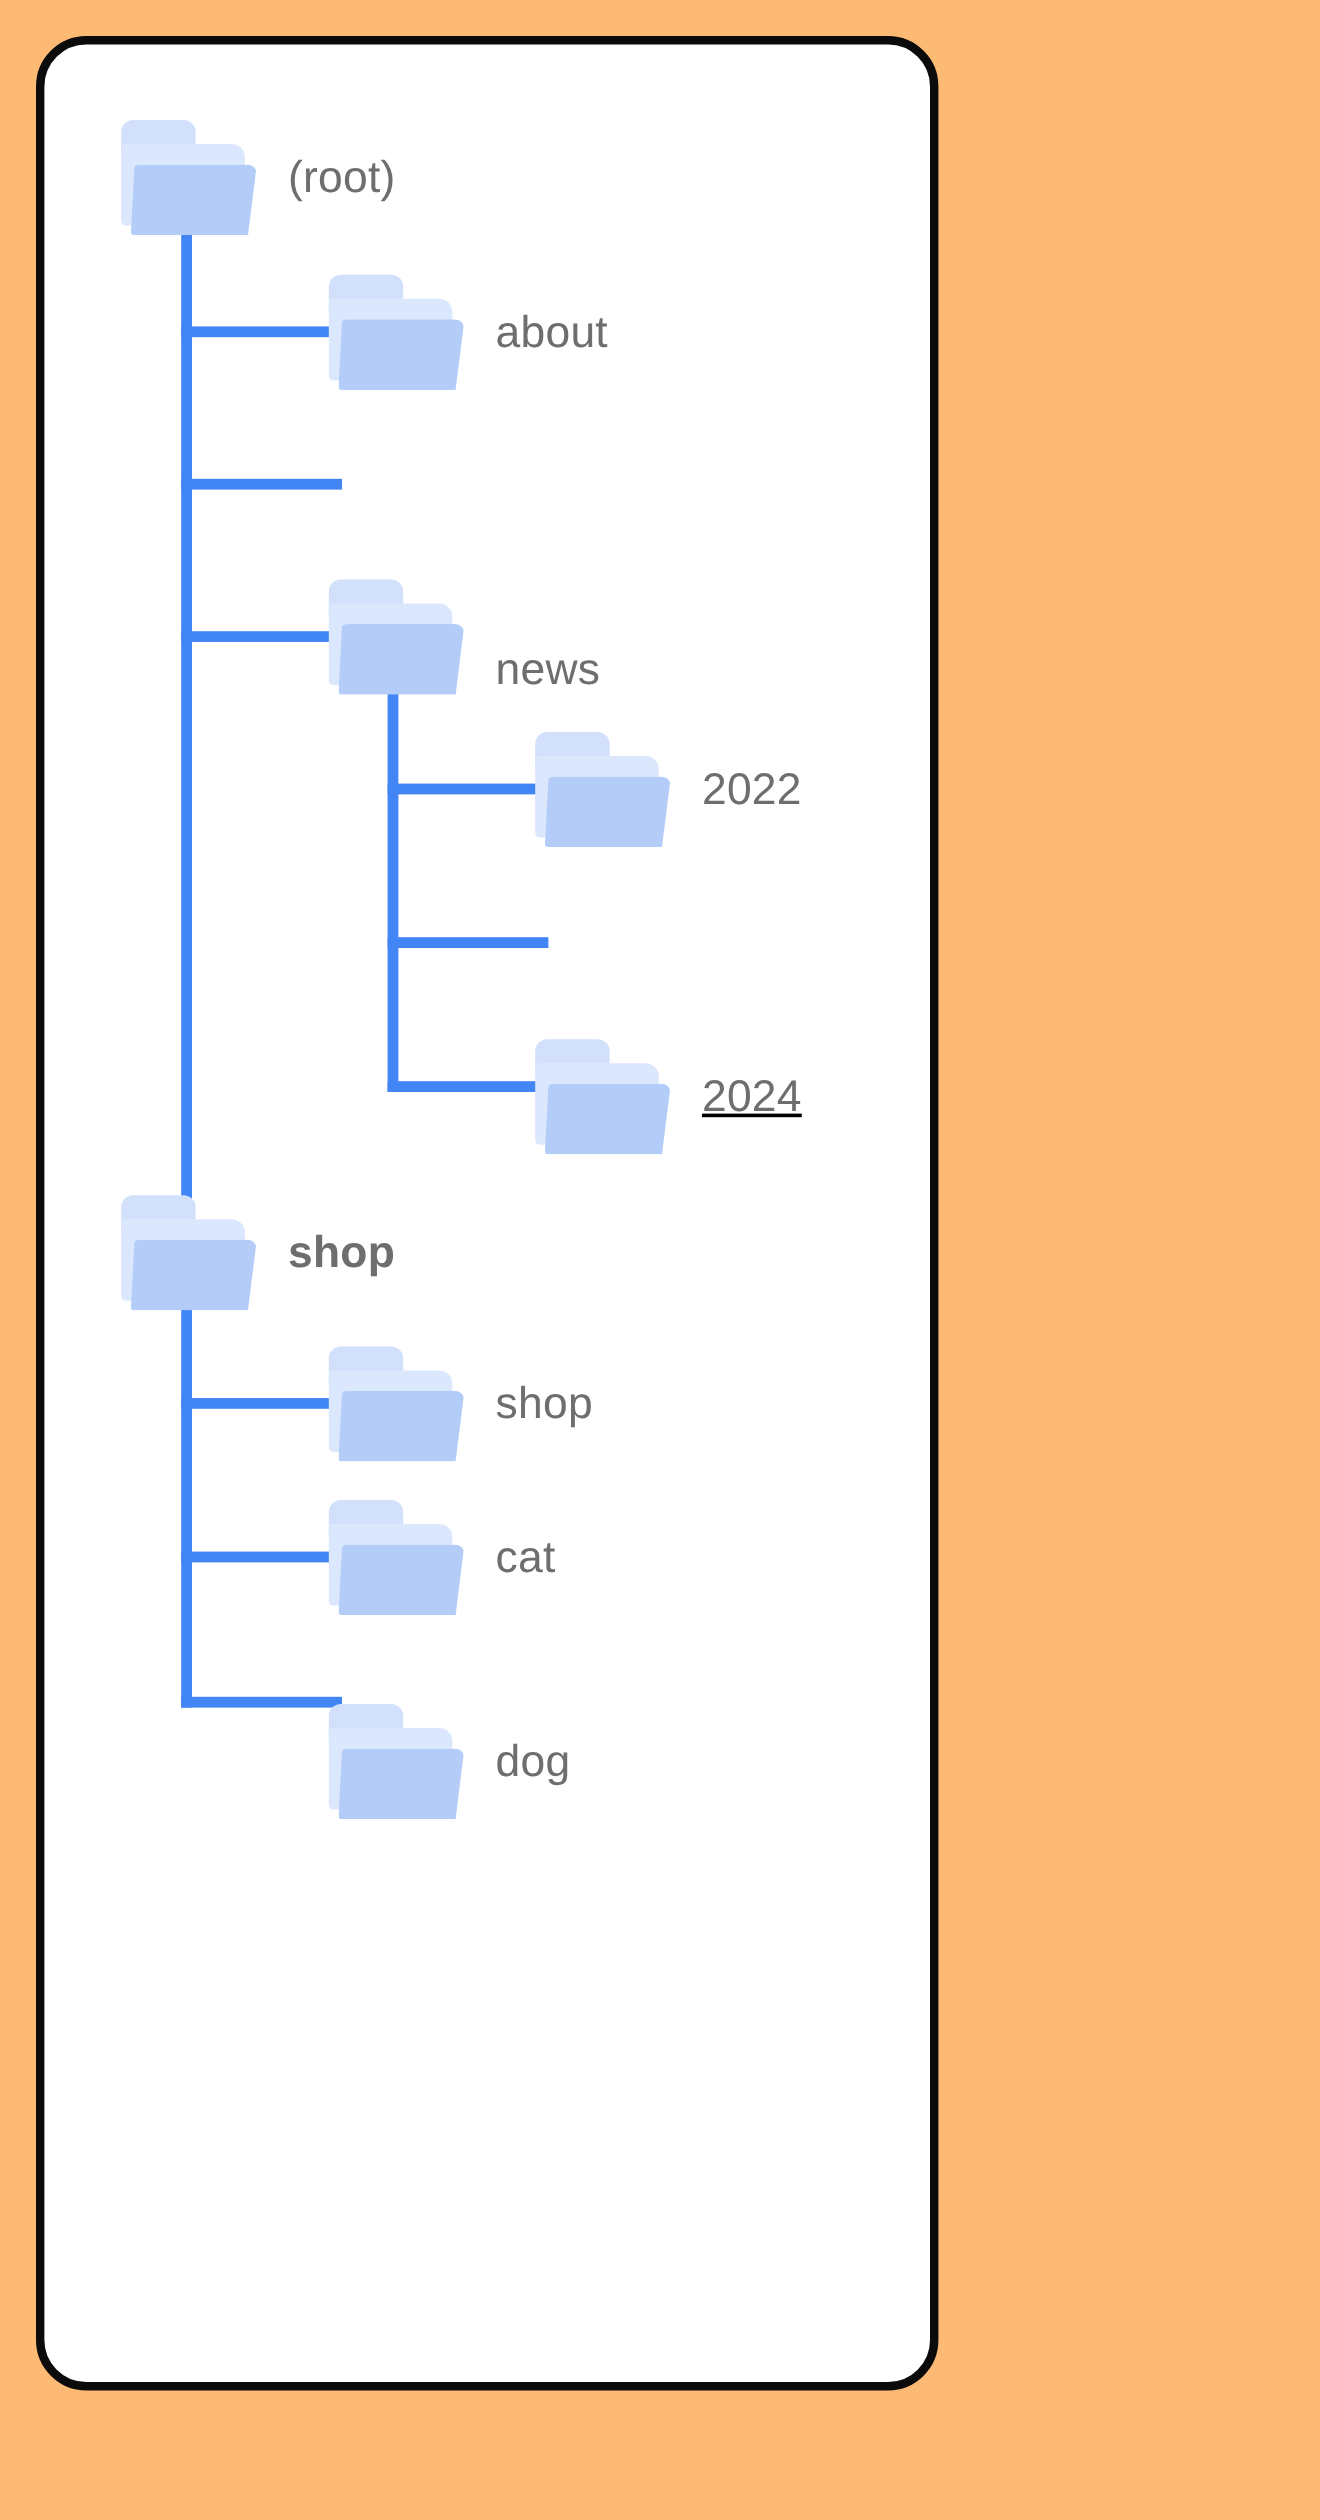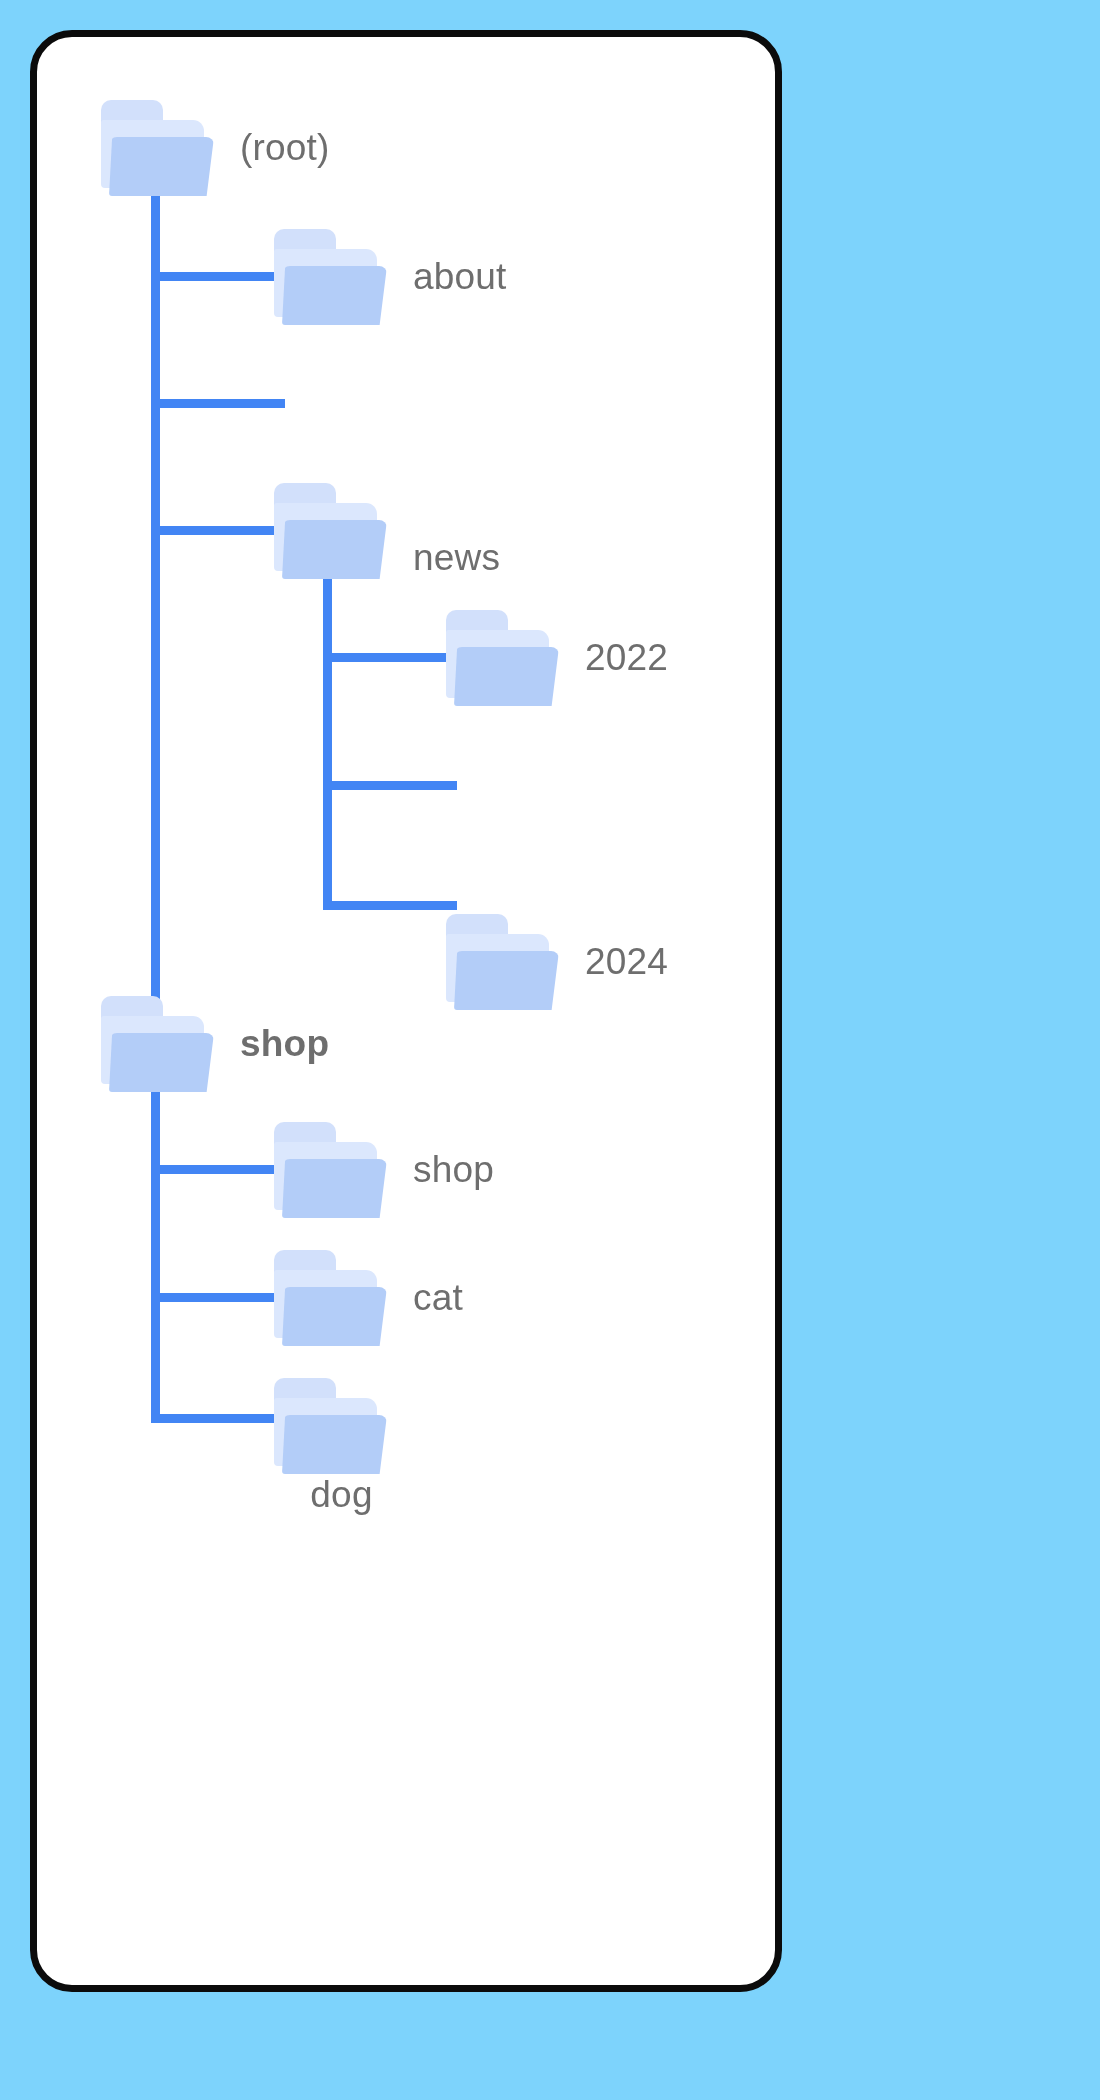--- a/index.html
+++ b/index.html
@@ -11,21 +11,21 @@
     width: 1100px;
     height: 2100px;
     font-family: "Liberation Sans", sans-serif;
     overflow: hidden;
   }
 
   #stage {
     position: relative;
     width: 1100px;
     height: 2100px;
-    background: #7dd3fc;
+    background: #fdba74;
   }
 
   
   .card {
     position: absolute;
     left: 30px;
     top: 30px;
     width: 752px;
     height: 1962px;
     border: 7px solid #0b0b0b;
@@ -173,21 +173,21 @@
     <div class="node" style="left:442px; top:610px;">
       <div class="folder">
         <div class="tab"></div>
         <div class="sheet"></div>
         <div class="flap"></div>
       </div>
       <div class="label">2022</div>
     </div>
 
 
-    <div class="node" style="left:442px; top:914px;">
+    <div class="node" style="left:442px; top:866px;text-decoration:underline;">
       <div class="folder">
         <div class="tab"></div>
         <div class="sheet"></div>
         <div class="flap"></div>
       </div>
       <div class="label">2024</div>
     </div>
 
     <div class="node" style="left:97px; top:996px;font-weight:bold;">
       <div class="folder">
@@ -209,21 +209,21 @@
 
     <div class="node" style="left:270px; top:1250px;">
       <div class="folder">
         <div class="tab"></div>
         <div class="sheet"></div>
         <div class="flap"></div>
       </div>
       <div class="label">cat</div>
     </div>
 
-    <div class="node" style="left:270px; top:1378px;flex-direction:column;">
+    <div class="node" style="left:270px; top:1420px;">
       <div class="folder">
         <div class="tab"></div>
         <div class="sheet"></div>
         <div class="flap"></div>
       </div>
       <div class="label">dog</div>
     </div>
 
   </div>
 </div>

